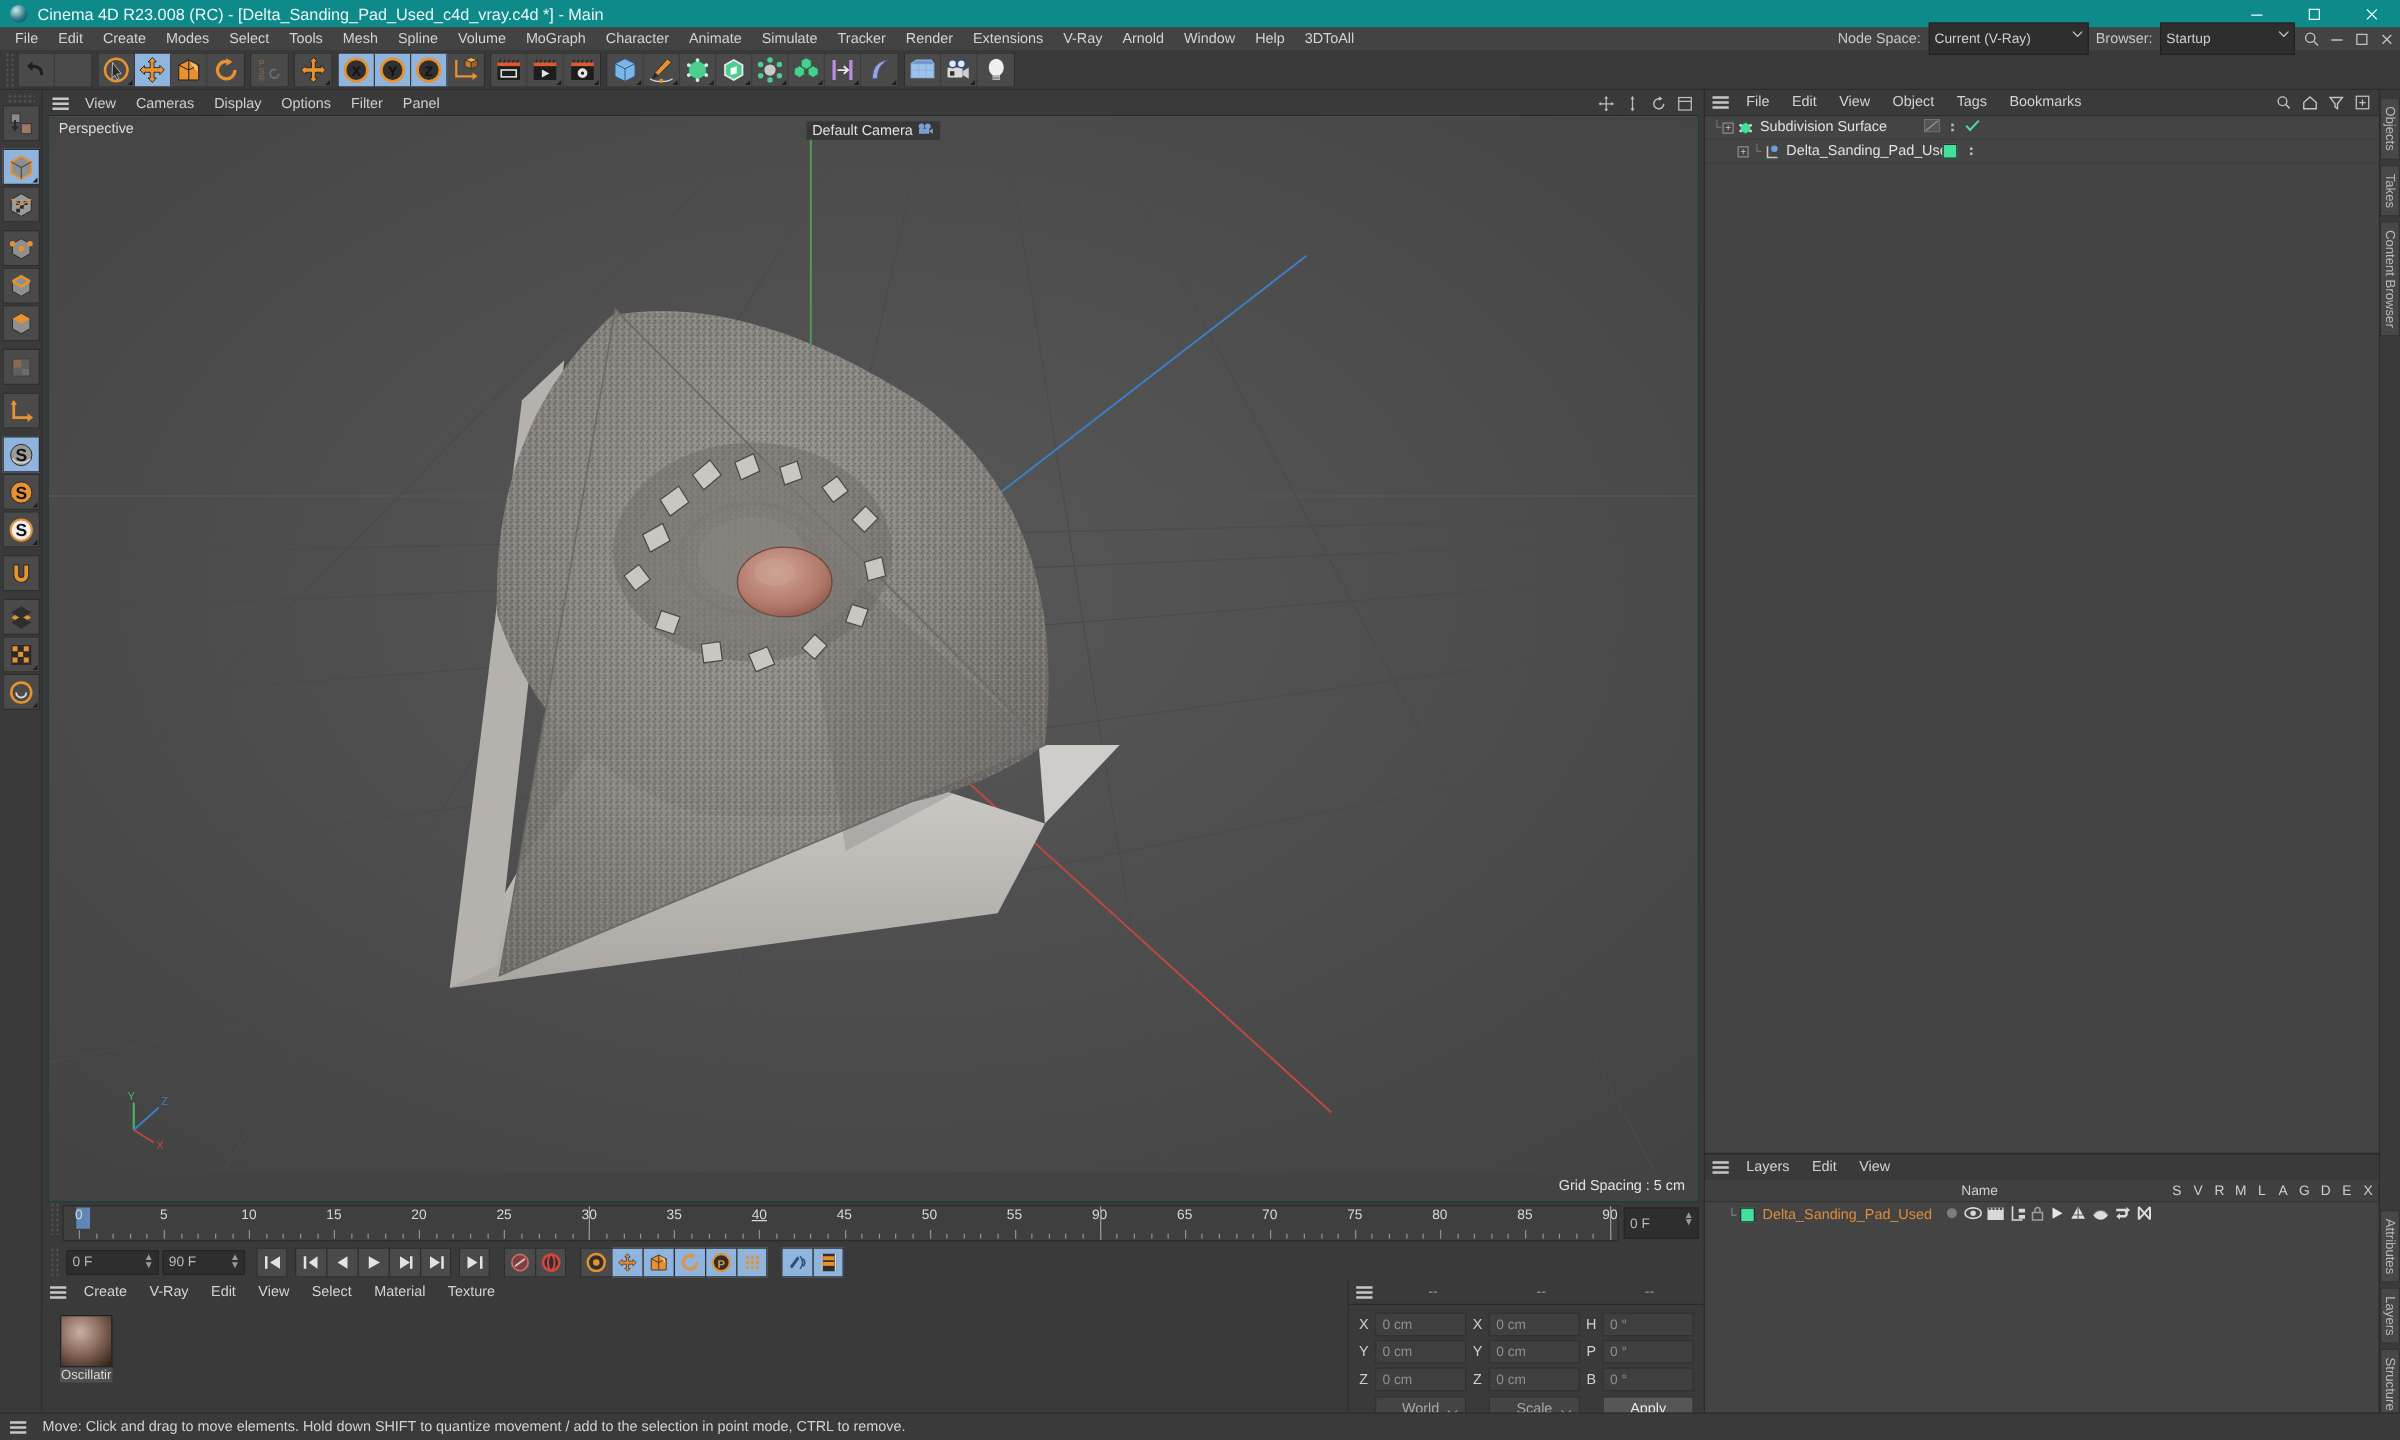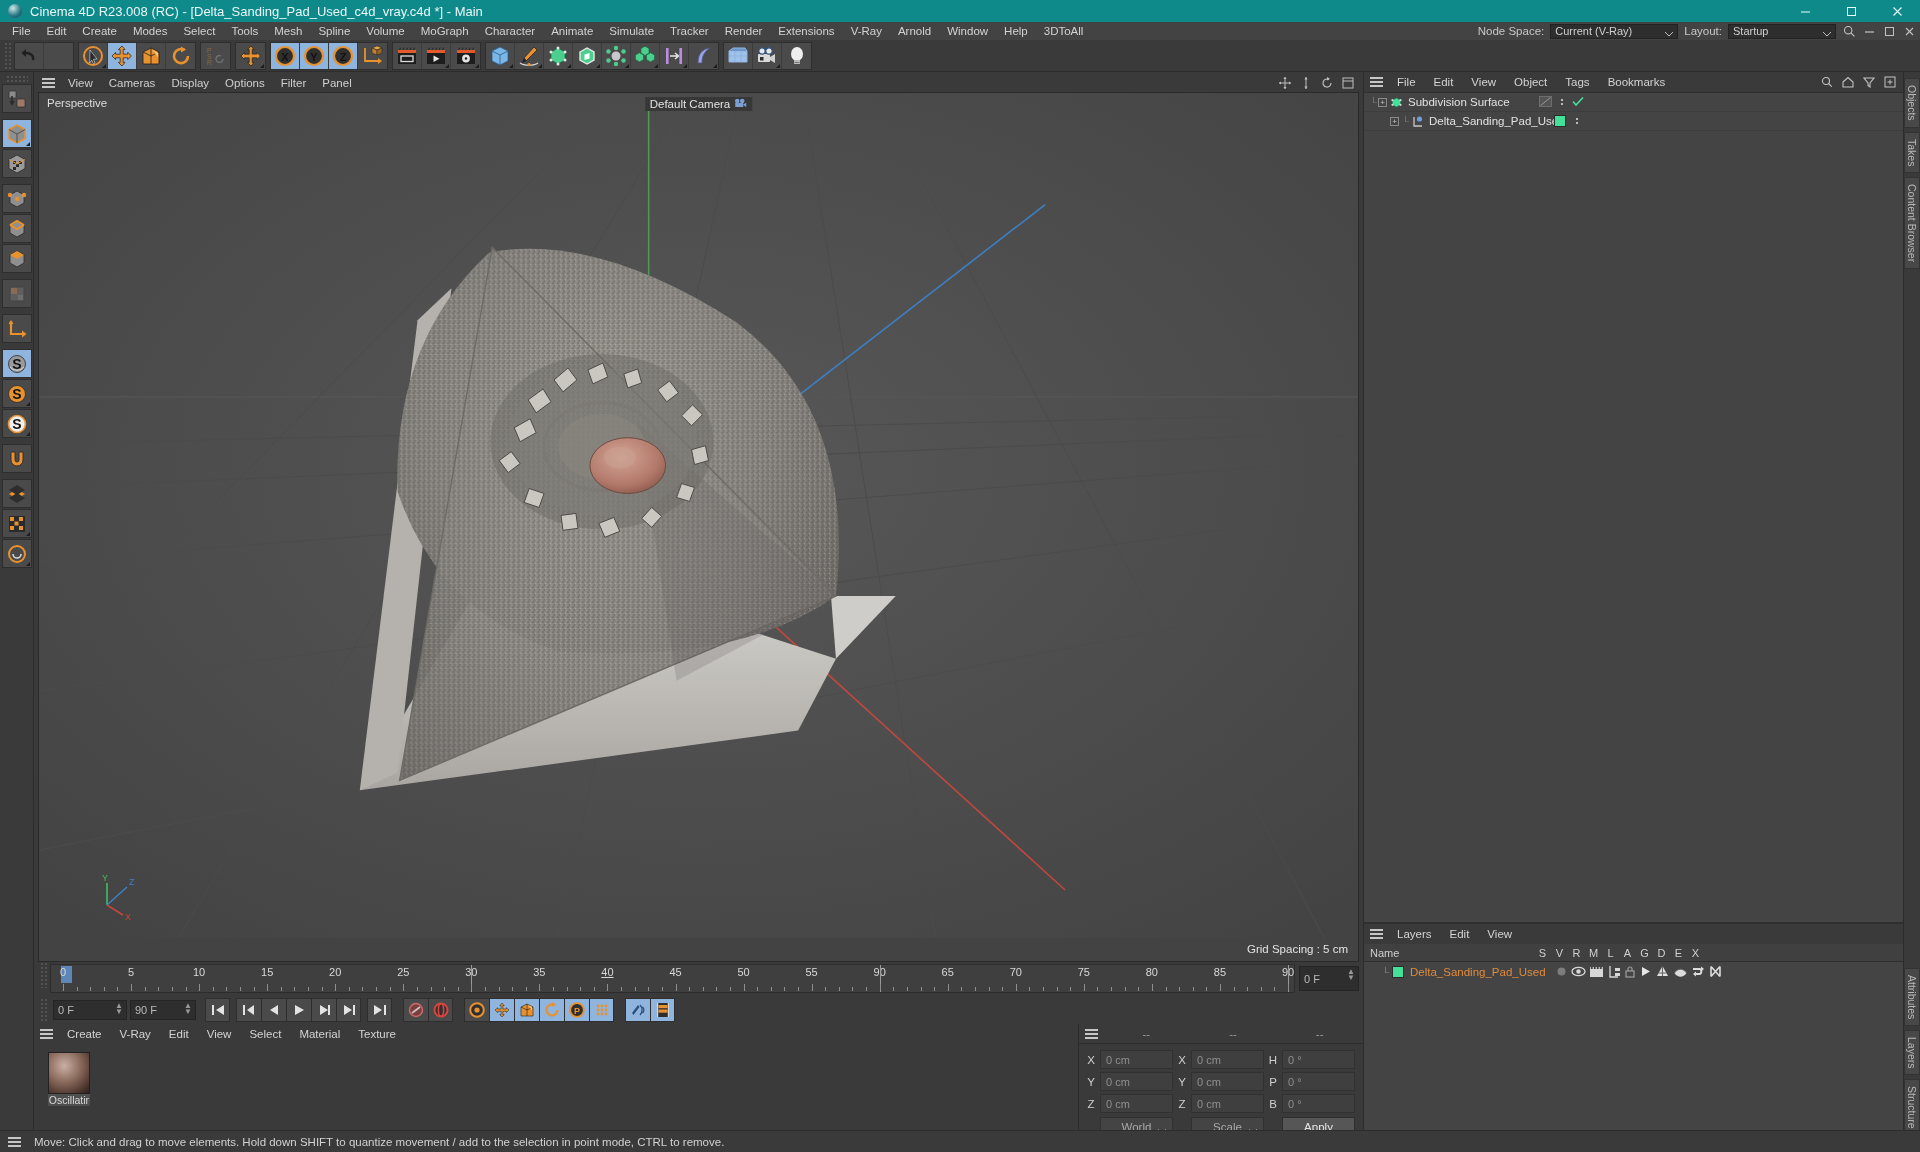--- a/index.html
+++ b/index.html
@@ -18,21 +18,21 @@
     color:#eaffff; font-size:13px;}
   .winbtn svg{display:block;}
 
   
   .menubar{ height:18px; background:#434343; display:flex; align-items:center;
     font-size:11.5px; color:#d3d3d3; padding-left:4px; position:relative;}
   .menubar .mi{ padding:0 8px; line-height:18px; white-space:nowrap;}
   .menu-right{ position:absolute; right:4px; top:0; height:18px; display:flex;
     align-items:center; gap:6px; font-size:11.5px; color:#c8c8c8;}
   .mr-label{white-space:nowrap;}
-  .dropdown{ background:#2e2e2e; border:1px solid #222; height:15px; display:flex;
+  .dropdown{ background:#2e2e2e; border:1px solid #222; height:26px; display:flex;
     align-items:center; padding:0 4px; color:#cfcfcf; font-size:11px; position:relative;}
   .dropdown .cv{ position:absolute; right:4px; top:2px; }
   .ico-btn{width:14px;height:14px;display:flex;align-items:center;justify-content:center;}
 
   
   .maintool{ height:32px; background:#3a3a3a; display:flex; align-items:center;
     padding:0 2px; gap:0px; border-bottom:1px solid #2c2c2c;}
   .grip{ width:8px; height:28px; background:
      radial-gradient(circle, #5c5c5c 1px, transparent 1px) 0 0/4px 4px;
      opacity:.7; margin:0 2px;}
@@ -161,21 +161,21 @@
   .objtree{ flex:1; background:#444444; border-top:1px solid #2f2f2f; position:relative;}
   .obj-row{ height:19px; display:flex; align-items:center; font-size:11.5px;
      color:#e2e2e2; padding-left:6px; border-bottom:1px solid #3d3d3d; position:relative;}
   .tree-plus{ width:9px;height:9px; border:1px solid #8a8a8a; color:#c8c8c8;
      font-size:8px; line-height:7px; text-align:center; margin-right:3px; flex:none;}
   .obj-dots{ display:flex; flex-direction:column; gap:2px; margin:0 5px;}
   .obj-dots i{ width:2px;height:2px;background:#bdbdbd;display:block;}
 
   .layers{ height:248px; display:flex; flex-direction:column; border-top:2px solid #2f2f2f;}
   .lay-cols{ height:18px; background:#404040; display:flex; align-items:center;
-     font-size:11px; color:#cfcfcf; border-bottom:1px solid #2f2f2f;}
+     font-size:11px; color:#cfcfcf; border-bottom:1px solid #2f2f2f;justify-content:flex-end;}
   .lay-name{ width:170px; padding-left:6px;}
   .lay-col{ width:17px; text-align:center;}
   .lay-row{ height:20px; display:flex; align-items:center; font-size:11.5px;
      color:#e08a3c; background:#444; }
   .lay-body{flex:1; background:#444;}
   .lay-swatch{ width:12px;height:12px; background:#43e09a; border:1px solid #2b2b2b;
      margin-right:6px;}
 
   
   .statusbar{ position:absolute; left:0; bottom:0; width:1920px; height:22px;
@@ -235,21 +235,21 @@
   <div class="menu-right">
     <span class="mr-label">Node Space:</span>
     <div class="dropdown" style="width:128px;">
       <span>Current (V-Ray)</span>
       <span class="cv">
         <svg width="8" height="5" viewBox="0 0 8 5">
             <path d="M0 0l4 4 4-4" fill="none" stroke="#bdbdbd" stroke-width="1"></path>
           </svg>
       </span>
     </div>
-    <span class="mr-label">Layout:</span>
+    <span class="mr-label">Browser:</span>
     <div class="dropdown" style="width:108px;">
       <span>Startup</span>
       <span class="cv">
         <svg width="8" height="5" viewBox="0 0 8 5">
             <path d="M0 0l4 4 4-4" fill="none" stroke="#bdbdbd" stroke-width="1"></path>
           </svg>
       </span>
     </div>
     <span class="ico-btn">
       <svg width="13" height="13" viewBox="0 0 13 13">

